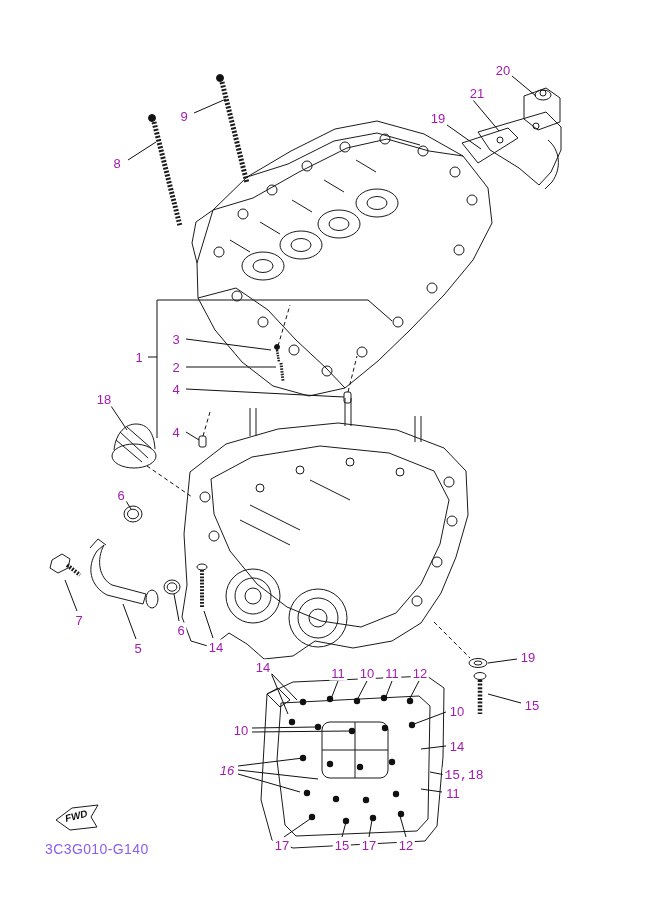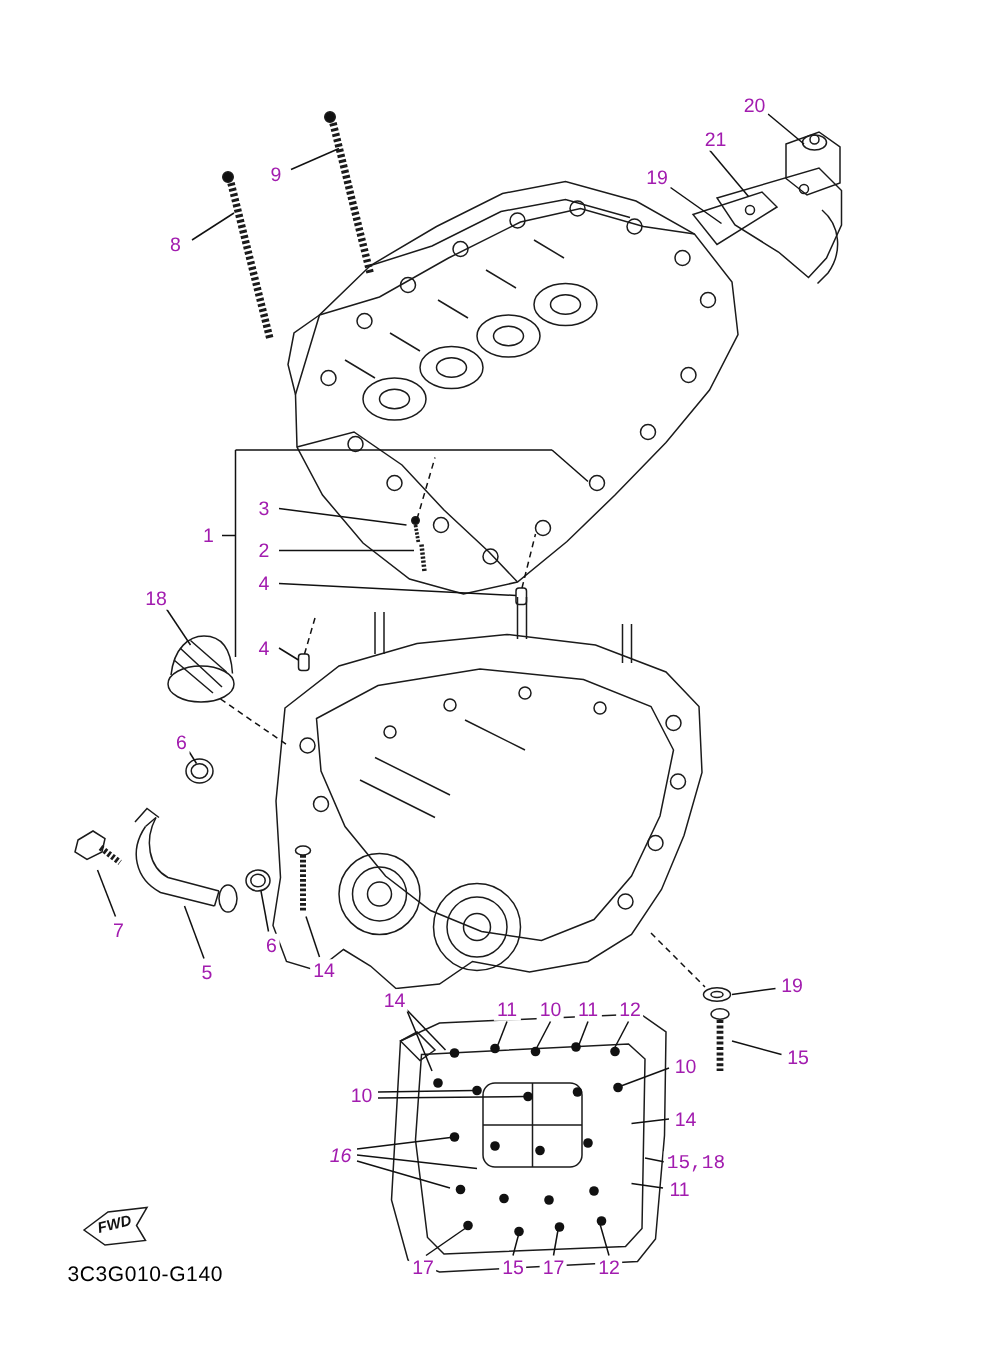--- a/index.html
+++ b/index.html
@@ -9,21 +9,21 @@
     font-family:"Liberation Sans", sans-serif; overflow:hidden;
   }
   .stage svg { position:absolute; left:0; top:0; }
   .callout {
     position:absolute; transform:translate(-50%,-50%);
     font-size:13px; line-height:1; color:#a21caf;
     background:#fff; padding:1px 2px; z-index:3; white-space:nowrap;
   }
   .diagram-code {
     position:absolute; left:45px; top:841px; font-size:14px;
-    color:#000000; z-index:3; letter-spacing:0.4px;
+    color:#8b5cf6; z-index:3; letter-spacing:0.4px;
   }
   #leader-layer line { stroke:#111; stroke-width:1; }
   #dashed-layer line { stroke:#111; stroke-width:1; stroke-dasharray:4 3; }
 </style>
 </head>
 <body>
 
 <div class="stage">
 
   <svg width="659" height="912" viewBox="0 0 659 912">

